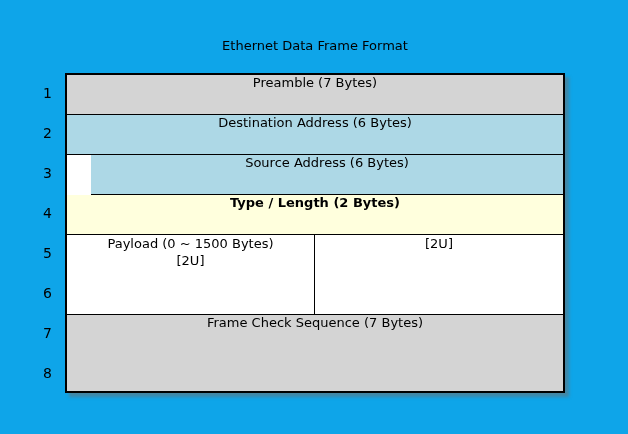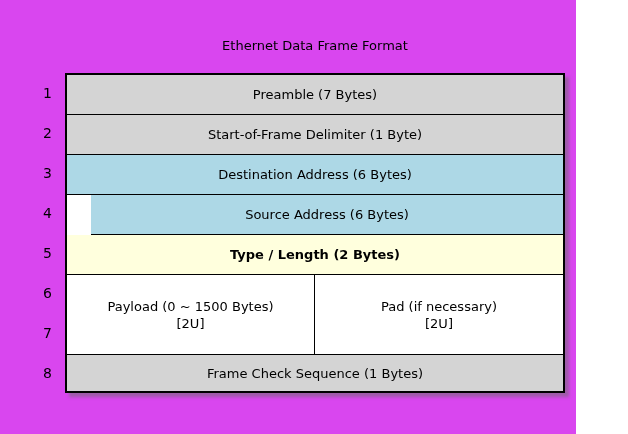--- a/index.html
+++ b/index.html
@@ -4,23 +4,23 @@
 <style>
   html, body {
     margin: 0;
     padding: 0;
     background: #ffffff;
     font-family: "DejaVu Sans", "Liberation Sans", sans-serif;
     color: #000000;
   }
   .stage {
     position: relative;
-    width: 576px;
+    width: 628px;
     height: 434px;
-    background: #d946ef;
+    background: #0ea5e9;
     overflow: hidden;
   }
   .diagram-title {
     position: absolute;
     left: 65px;
     top: 38px;
     width: 500px;
     text-align: center;
     font-size: 13px;
     line-height: 15px;
@@ -50,40 +50,38 @@
     box-shadow: 4px 4px 3px rgba(110,110,110,0.55);
     display: flex;
     flex-direction: column;
     background: #ffffff;
   }
   .frame-row {
     box-sizing: border-box;
     height: 40px;
     border-bottom: 1px solid #000000;
     display: flex;
-    align-items: center;
     justify-content: center;
     font-size: 13px;
   }
   .frame-row.split {
     height: 80px;
     padding: 0;
     align-items: stretch;
   }
   .frame-row.last {
     flex: 1;
     border-bottom: none;
   }
   .split-cell {
     box-sizing: border-box;
     width: 50%;
     display: flex;
     flex-direction: column;
     align-items: center;
-    justify-content: center;
     line-height: 17px;
   }
   .split-cell.first {
     border-right: 1px solid #000000;
   }
 </style>
 </head>
 <body>
 
 <div class="stage">
@@ -100,40 +98,36 @@
     <div class="row-number">5</div>
     <div class="row-number">6</div>
     <div class="row-number">7</div>
     <div class="row-number">8</div>
   </div>
 
   <div class="frame-table">
     <div class="frame-row" style="background-color: rgb(212, 212, 212);">
       <span>Preamble (7 Bytes)</span>
     </div>
-    <div class="frame-row" style="background-color: rgb(212, 212, 212);">
-      <span>Start-of-Frame Delimiter (1 Byte)</span>
-    </div>
     <div class="frame-row" style="background-color: rgb(173, 216, 230);">
       <span>Destination Address (6 Bytes)</span>
     </div>
     <div class="frame-row" style="background-color: rgb(173, 216, 230); margin-left: 24px;">
       <span>Source Address (6 Bytes)</span>
     </div>
     <div class="frame-row" style="background-color: rgb(255, 255, 221); font-weight: bold;">
       <span>Type / Length (2 Bytes)</span>
     </div>
     <div class="frame-row split" style="background-color: rgb(255, 255, 255);">
       <div class="split-cell first">
         <span>Payload (0 ~ 1500 Bytes)</span>
         <span>[2U]</span>
       </div>
       <div class="split-cell">
-        <span>Pad (if necessary)</span>
         <span>[2U]</span>
       </div>
     </div>
     <div class="frame-row last" style="background-color: rgb(212, 212, 212);">
-      <span>Frame Check Sequence (1 Bytes)</span>
+      <span>Frame Check Sequence (7 Bytes)</span>
     </div>
   </div>
 
 </div>
 
 </body></html>

